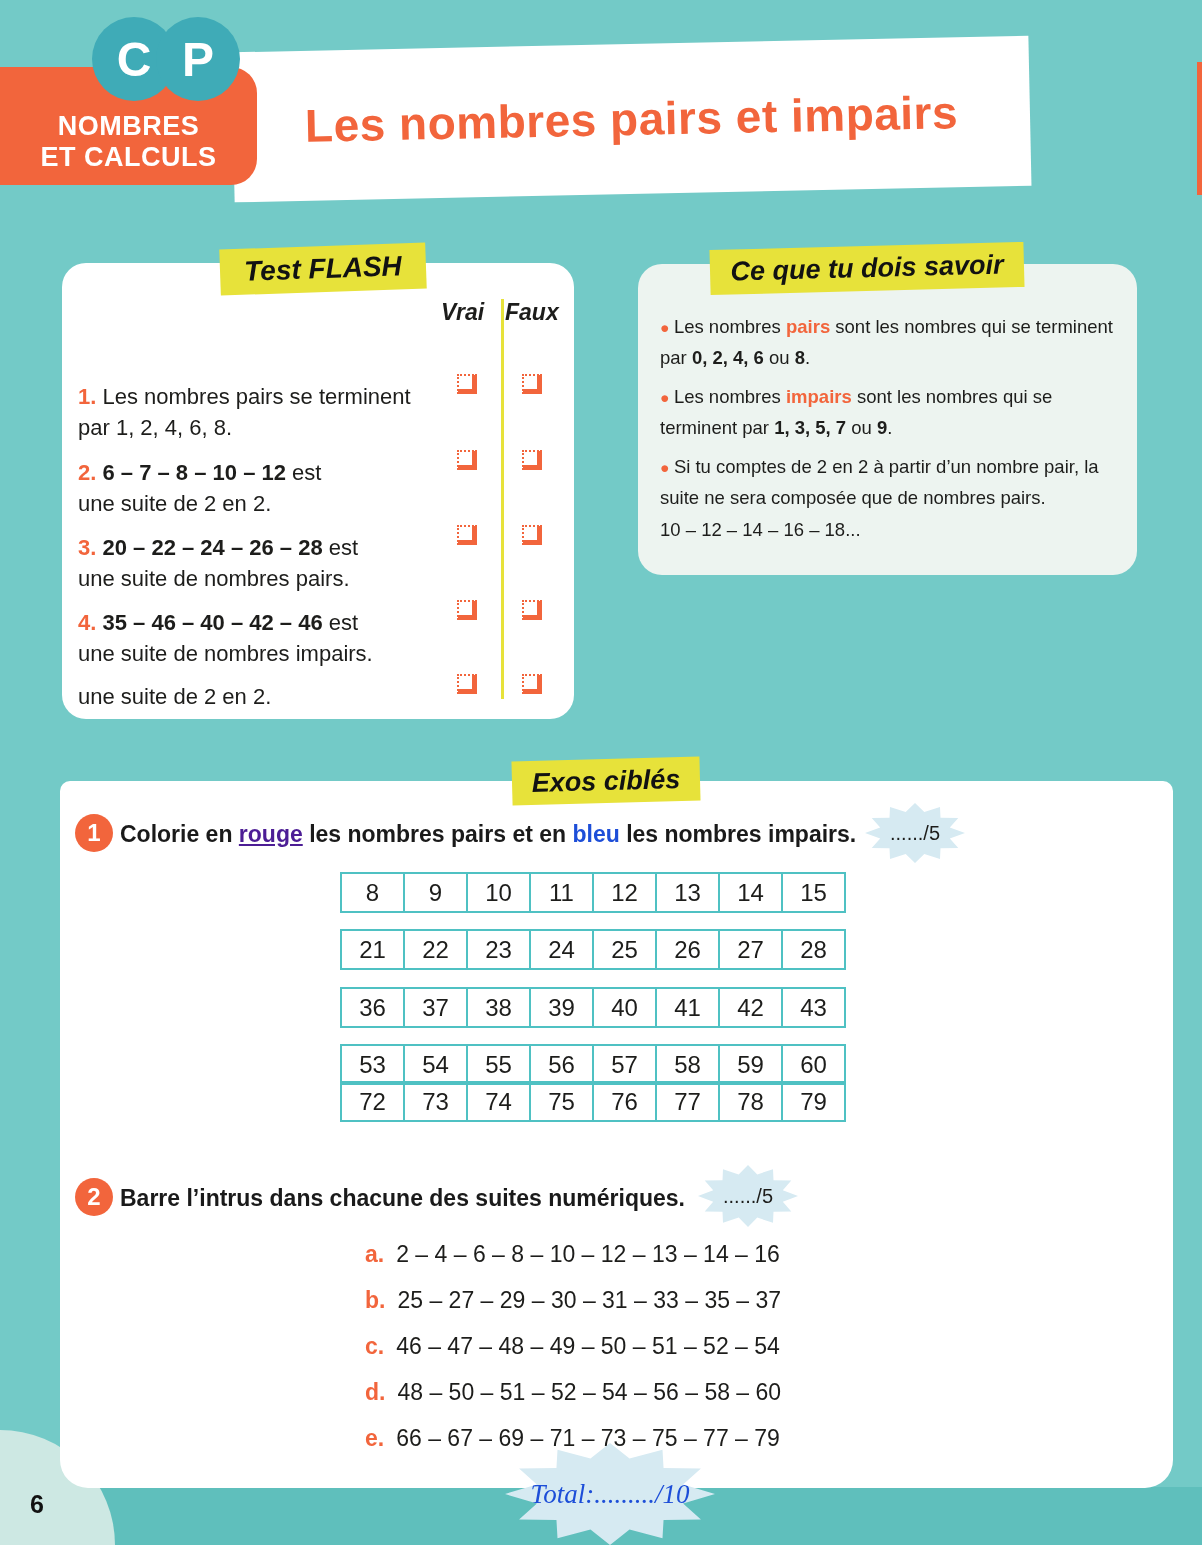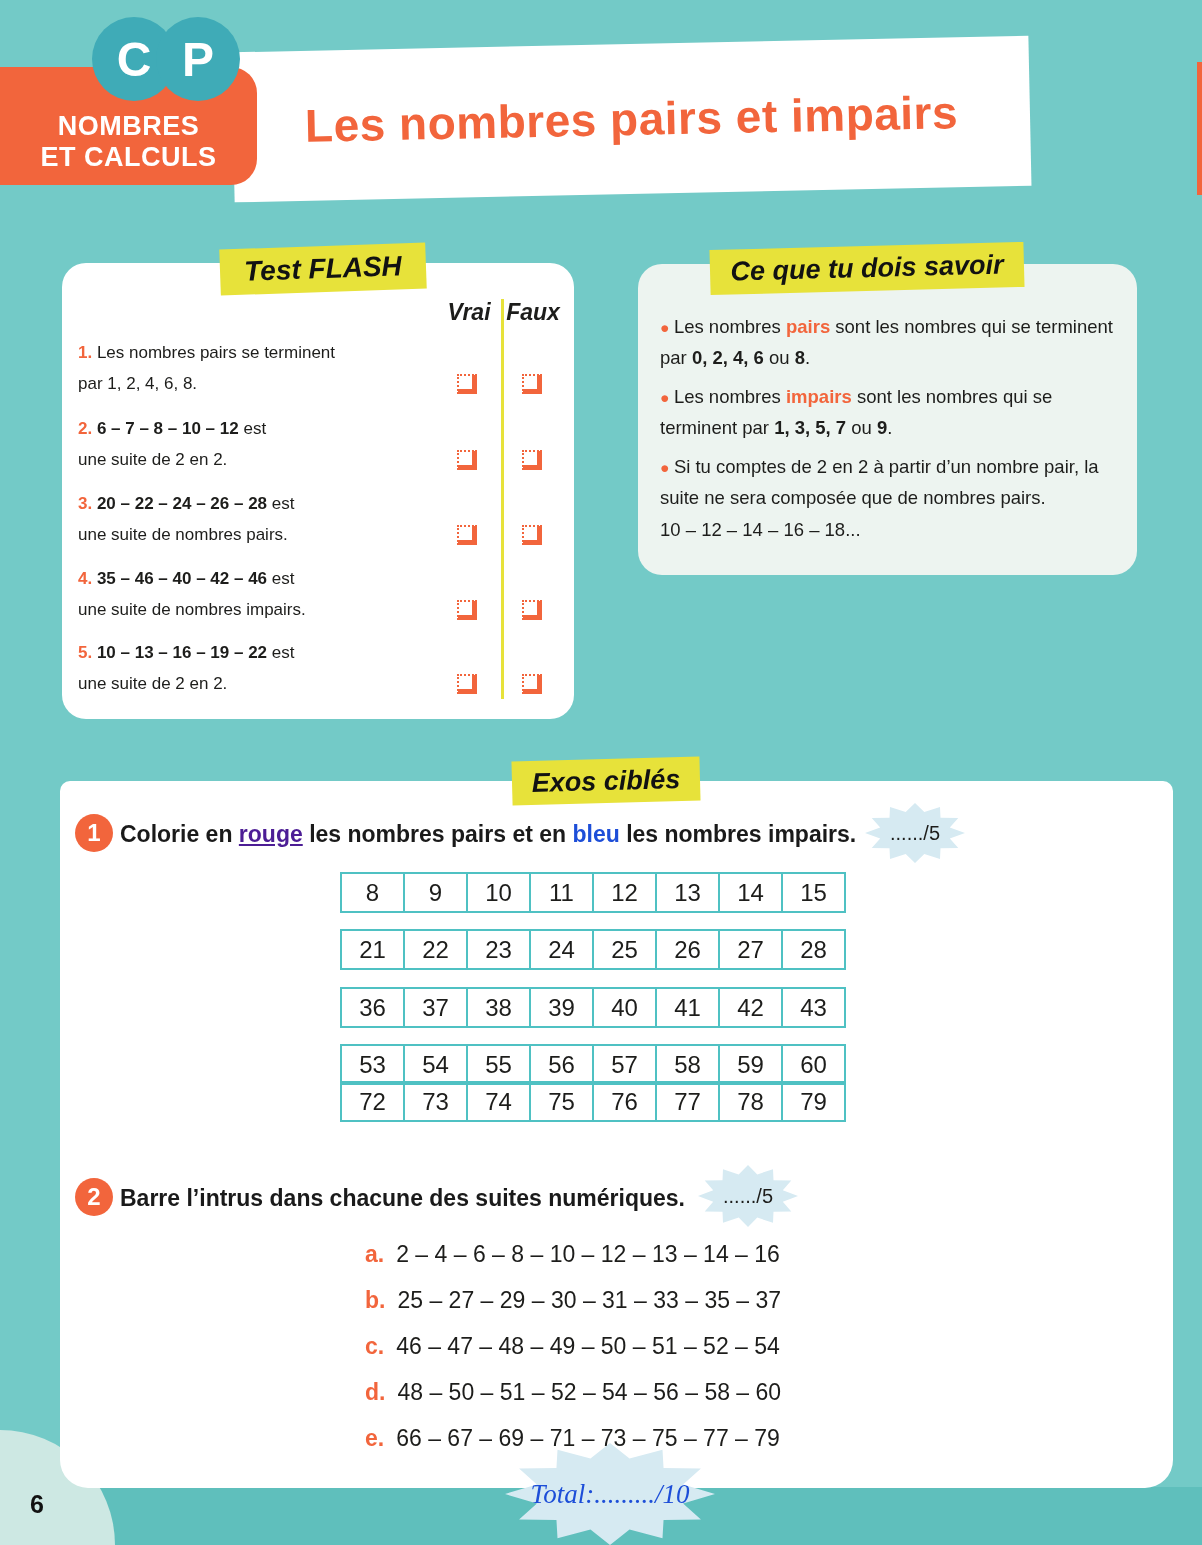--- a/index.html
+++ b/index.html
@@ -19,23 +19,23 @@
   .c1{left:92px;top:17px;} .c2{left:156px;top:17px;}
   .side-tab{left:1197px;top:62px;width:5px;height:133px;background:#f2653c;z-index:2;}
 
   
   .ybanner{background:#e7e23a;display:flex;align-items:center;justify-content:center;
     font-style:italic;font-weight:700;color:#121212;z-index:5;white-space:nowrap;}
 
   
   .tf-card{left:62px;top:263px;width:512px;height:456px;background:#fff;border-radius:24px;z-index:1;}
   .tf-banner{left:220px;top:246px;width:206px;height:46px;transform:rotate(-2deg);font-size:28px;}
-  .col-head{font-style:italic;font-weight:700;font-size:23px;color:#1d1d1b;width:56px;text-align:center;}
+  .col-head{font-style:italic;font-weight:700;font-size:23px;color:#1d1d1b;width:56px;text-align:left;}
   .divider{left:439px;top:36px;width:3px;height:400px;background:#e7e23a;}
-  .q{left:16px;width:362px;font-size:17px;line-height:31px;color:#1d1d1b;}
+  .q{left:16px;width:362px;font-size:22px;line-height:31px;color:#1d1d1b;margin-top:44px;}
   .num{color:#f2653c;font-weight:700;}
   .b{font-weight:700;}
   .o{color:#f2653c;font-weight:700;}
   .r{color:#4c1d95;text-decoration:underline;}
   .bl{color:#1d4ed8;}
   .dot{color:#f2653c;font-size:.85em;}
   .cbrow{display:flex;gap:45px;}
   .checkbox{width:13px;height:13px;border-top:2px dotted #f2653c;border-left:2px dotted #f2653c;
     border-bottom:5px solid #f2653c;border-right:5px solid #f2653c;background:#fff;}
 
@@ -120,21 +120,20 @@
     <div class="abs q" style="top:300px;">
       <div><span class="num">4. </span><span class="b">35 – 46 – 40 – 42 – 46</span><span> est</span></div>
       <div><span>une suite de nombres impairs.</span></div>
     </div>
     <div class="abs cbrow" style="left:395px;top:337px;">
       <div class="checkbox"></div>
       <div class="checkbox"></div>
     </div>
 
     <div class="abs q" style="top:374px;">
-      <div><span class="num">5. </span><span class="b">10 – 13 – 16 – 19 – 22</span><span> est</span></div>
       <div><span>une suite de 2 en 2.</span></div>
     </div>
     <div class="abs cbrow" style="left:395px;top:411px;">
       <div class="checkbox"></div>
       <div class="checkbox"></div>
     </div>
   </div>
   <div class="abs ybanner tf-banner">Test FLASH</div>
 
   <div class="abs info-card">

